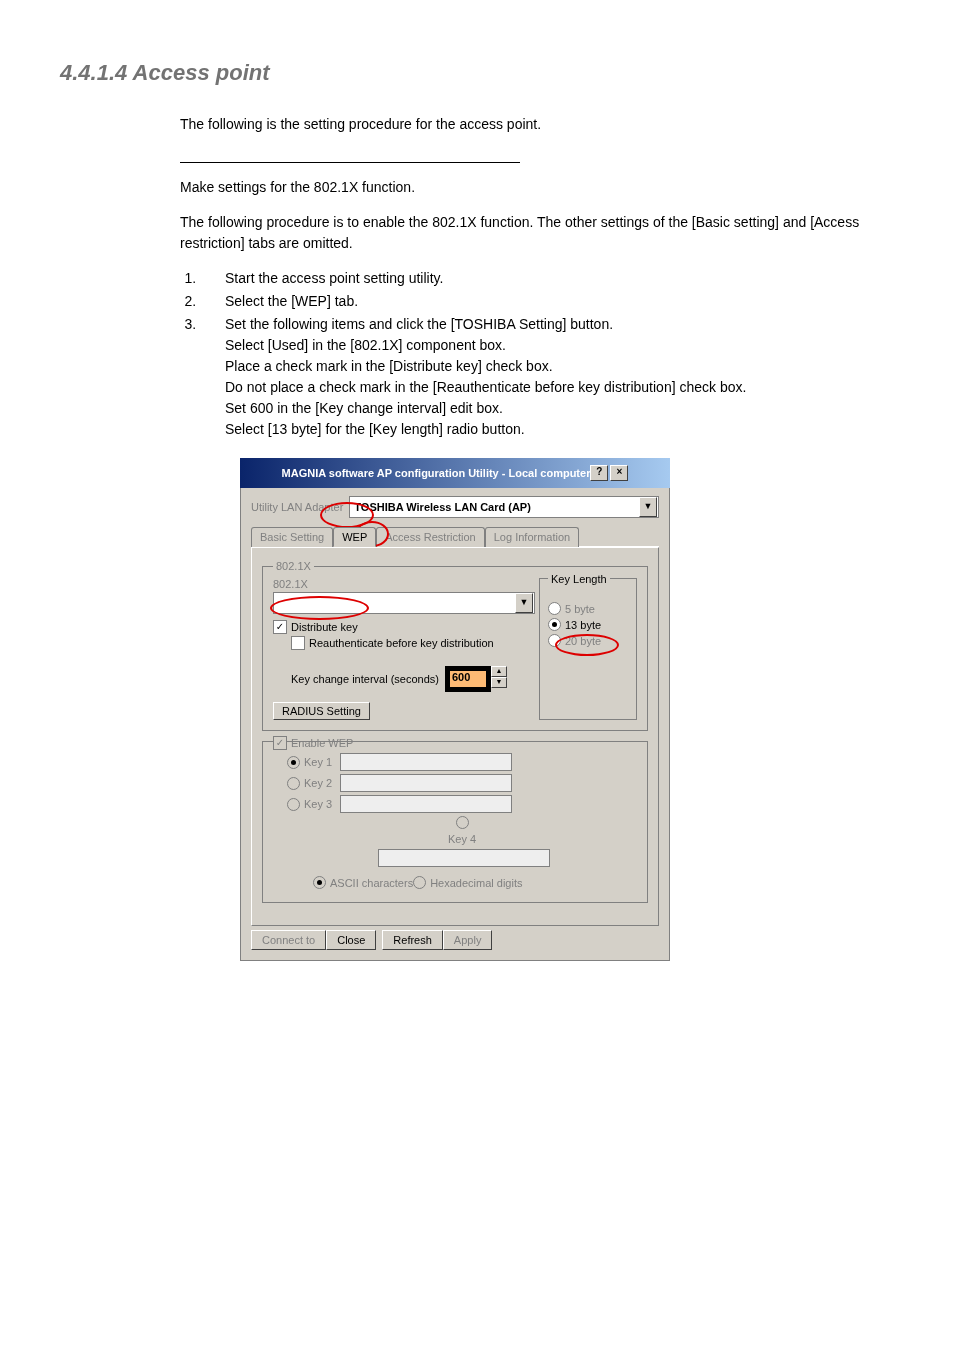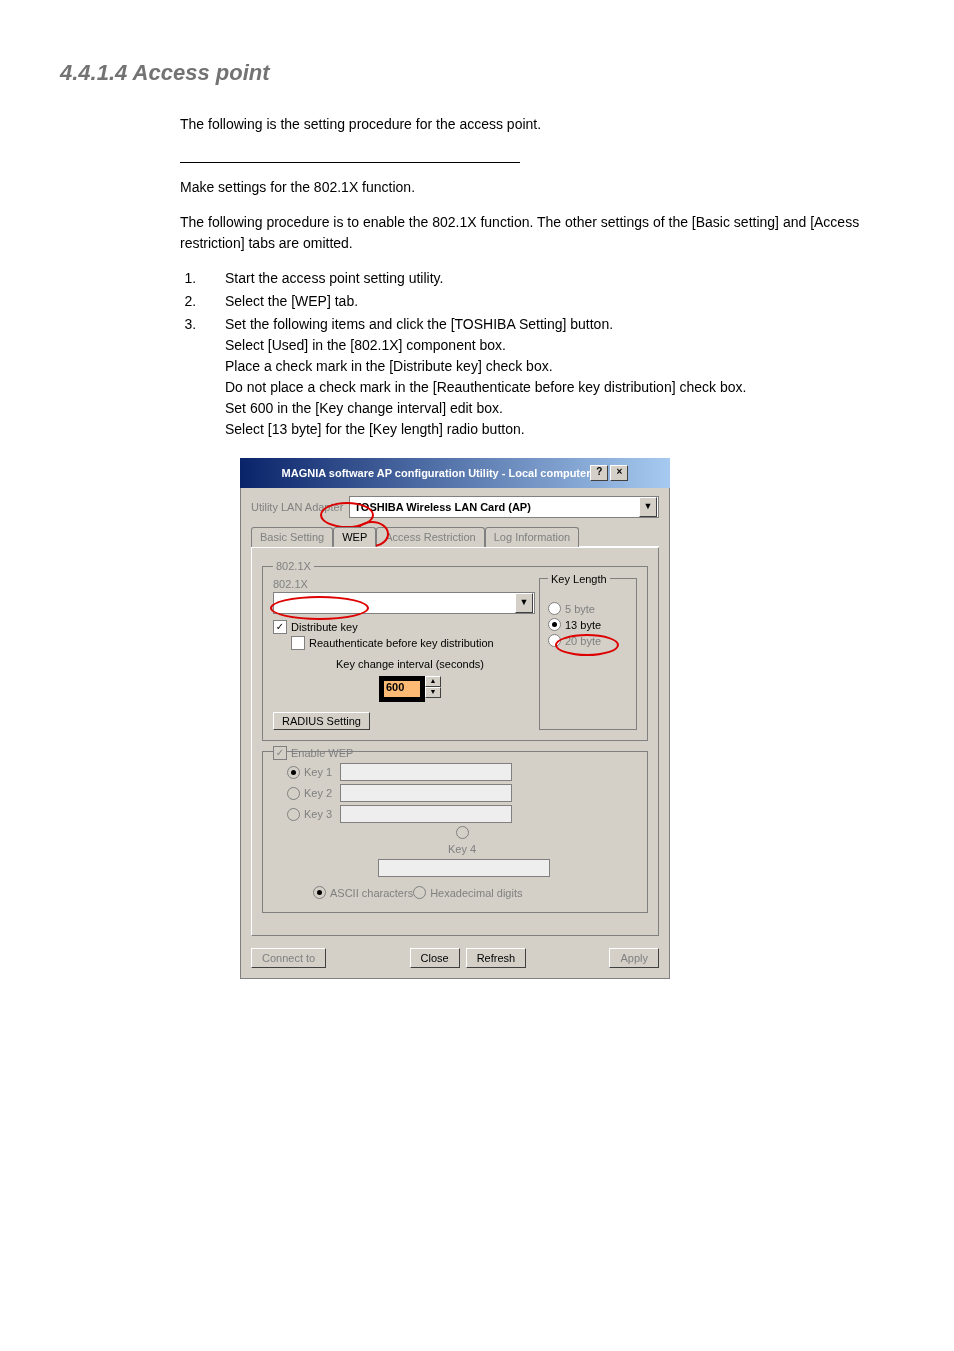--- a/index.html
+++ b/index.html
@@ -200,22 +200,21 @@
     justify-content: center;
     font-size: 10px;
     line-height: 10px;
   }
   .cb.checked::after{ content:"✓"; }
   .interval-row {
     display: flex;
     align-items: center;
     gap: 6px;
     margin-left: 18px;
-    margin-top: 8px;
-    flex-direction: column;
+    margin-top: 16px;
   }
   .spin {
     display: flex;
     align-items: stretch;
   }
   .spin-input {
     width: 34px;
     height: 16px;
     border: 5px solid #000000;
     background: #fdba74;
@@ -287,23 +286,22 @@
   .wep-field {
     width: 170px;
     height: 16px;
     border:1px solid #808080;
     background:#eee;
     margin-left:4px;
     display:inline-block;
   }
   .bottom-buttons {
     display:flex;
-    justify-content: space-between;
     align-items:center;
-    margin-top: 12px;
+    margin-top: 4px;
   }
   .btn {
     padding:3px 10px;
     border:1px solid #fff;
     border-right-color:#404040;
     border-bottom-color:#404040;
     background:#d4d0c8;
     font-size:11px;
     color:#808080;
   }

